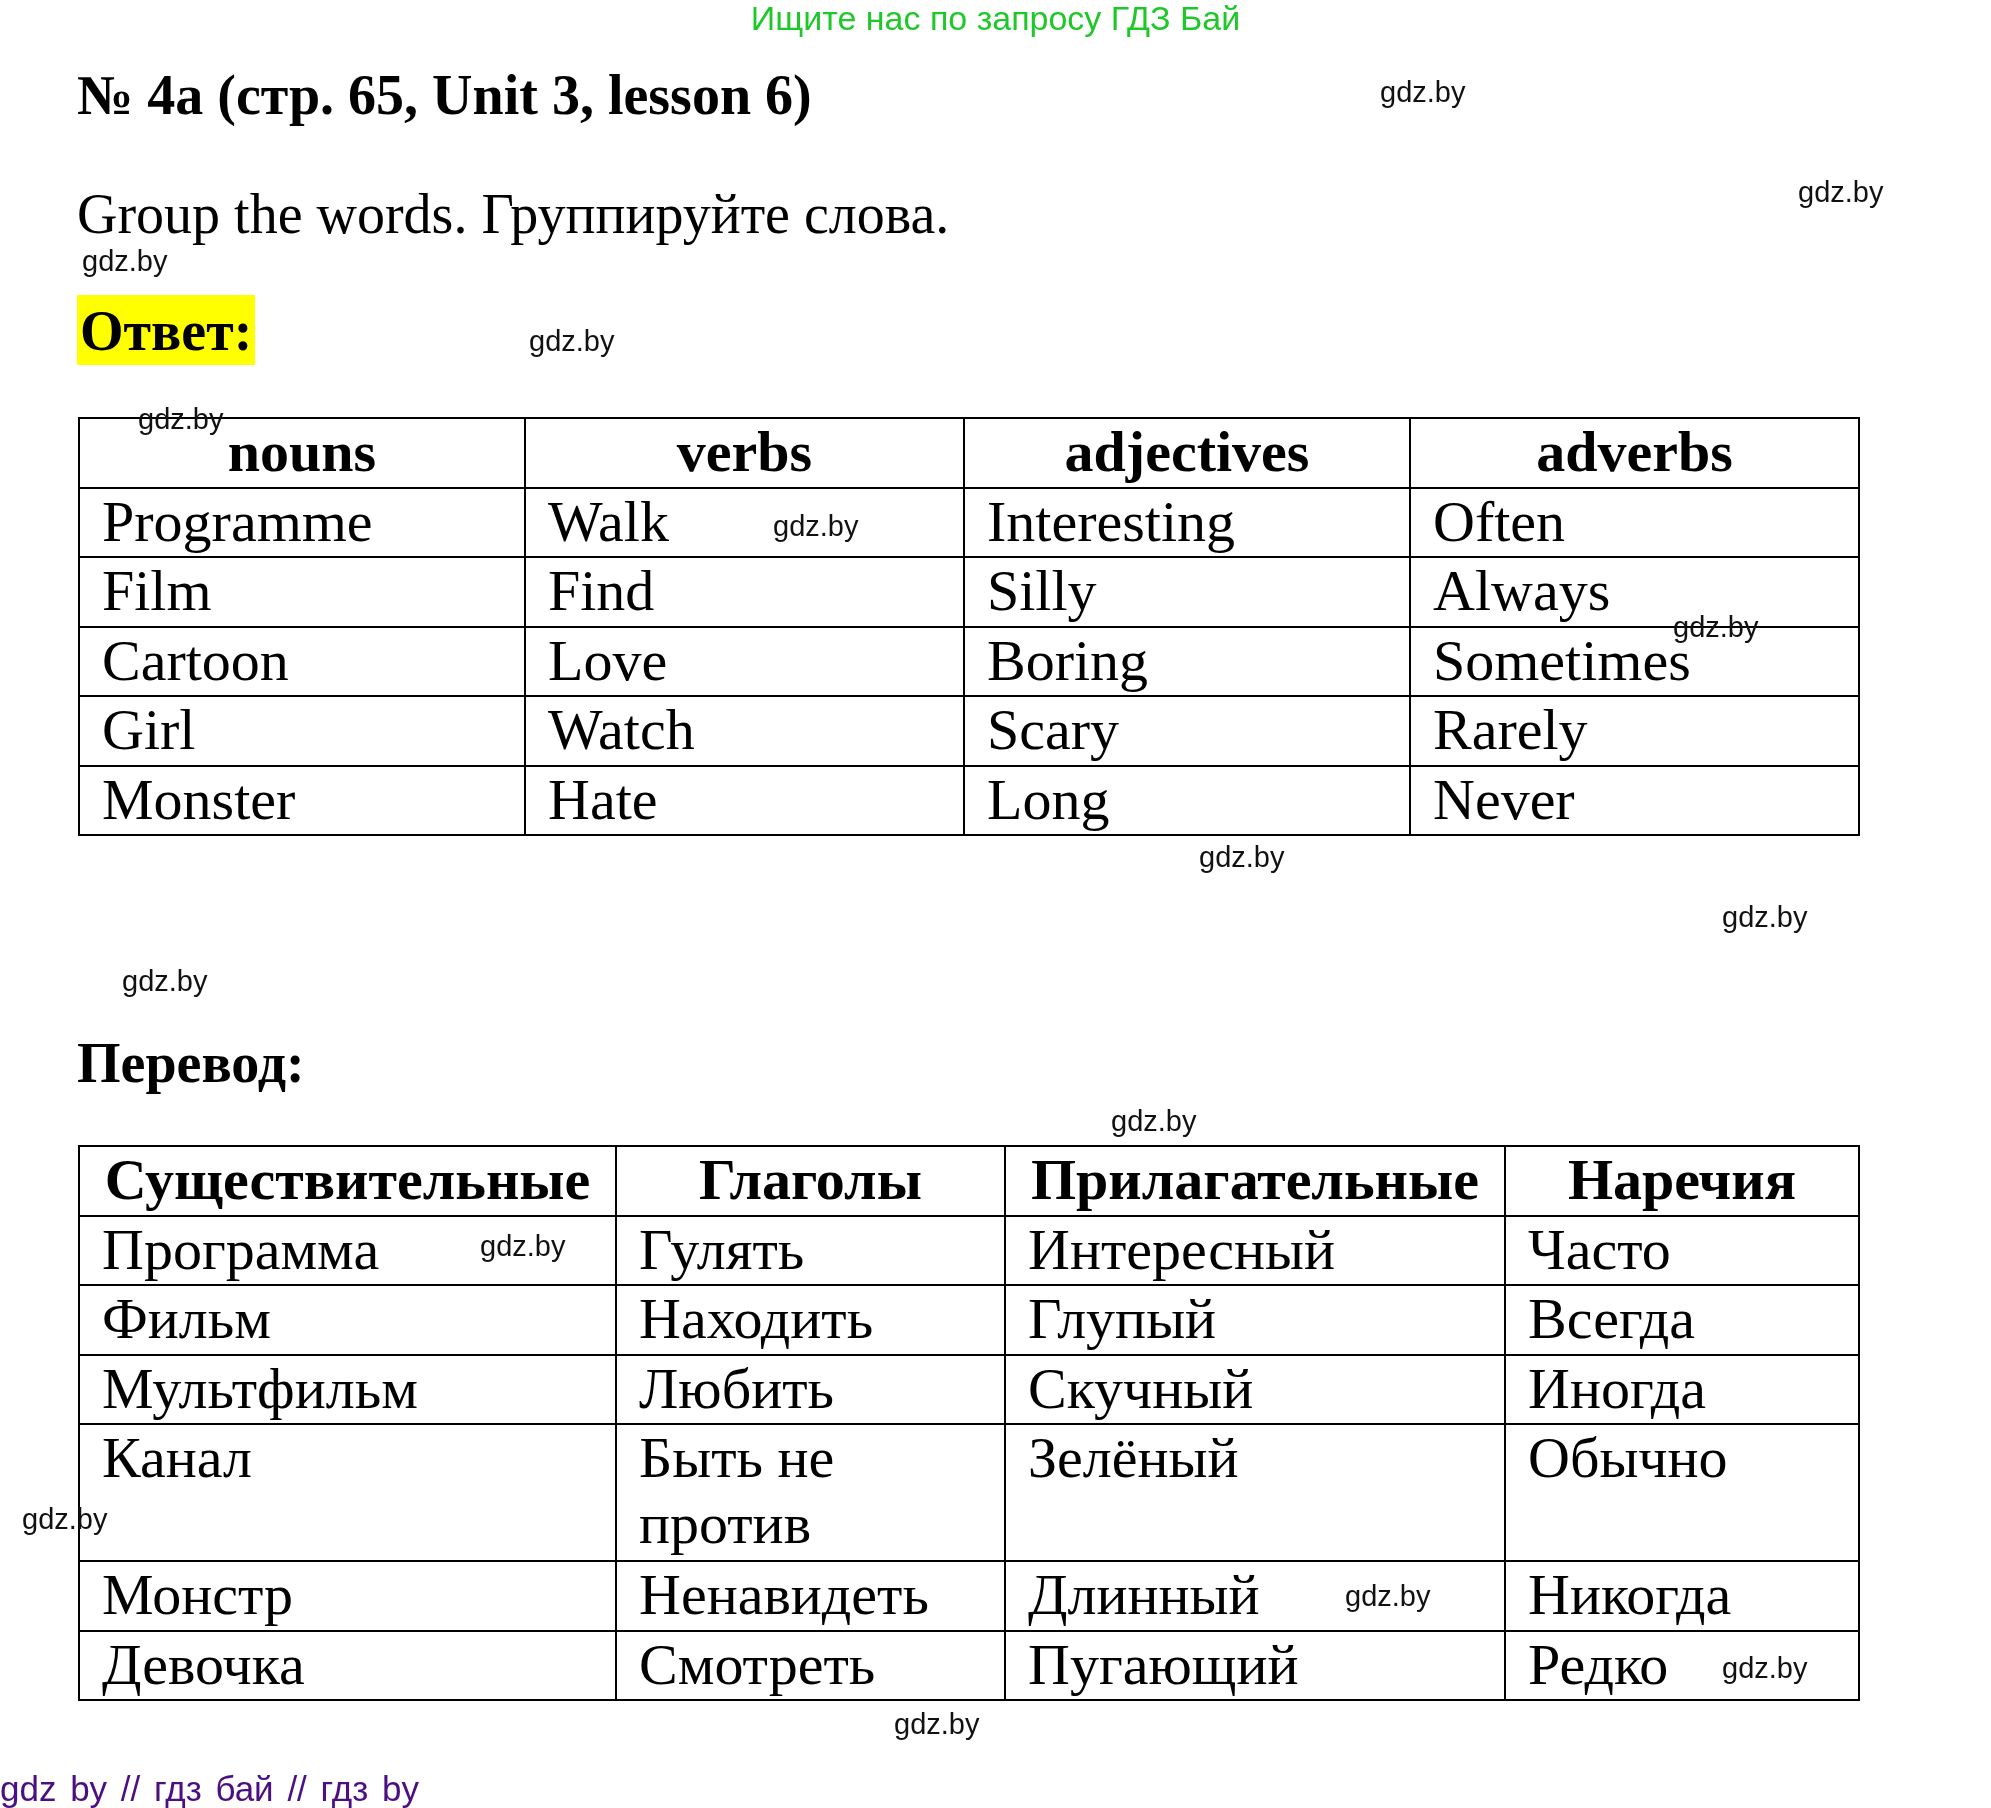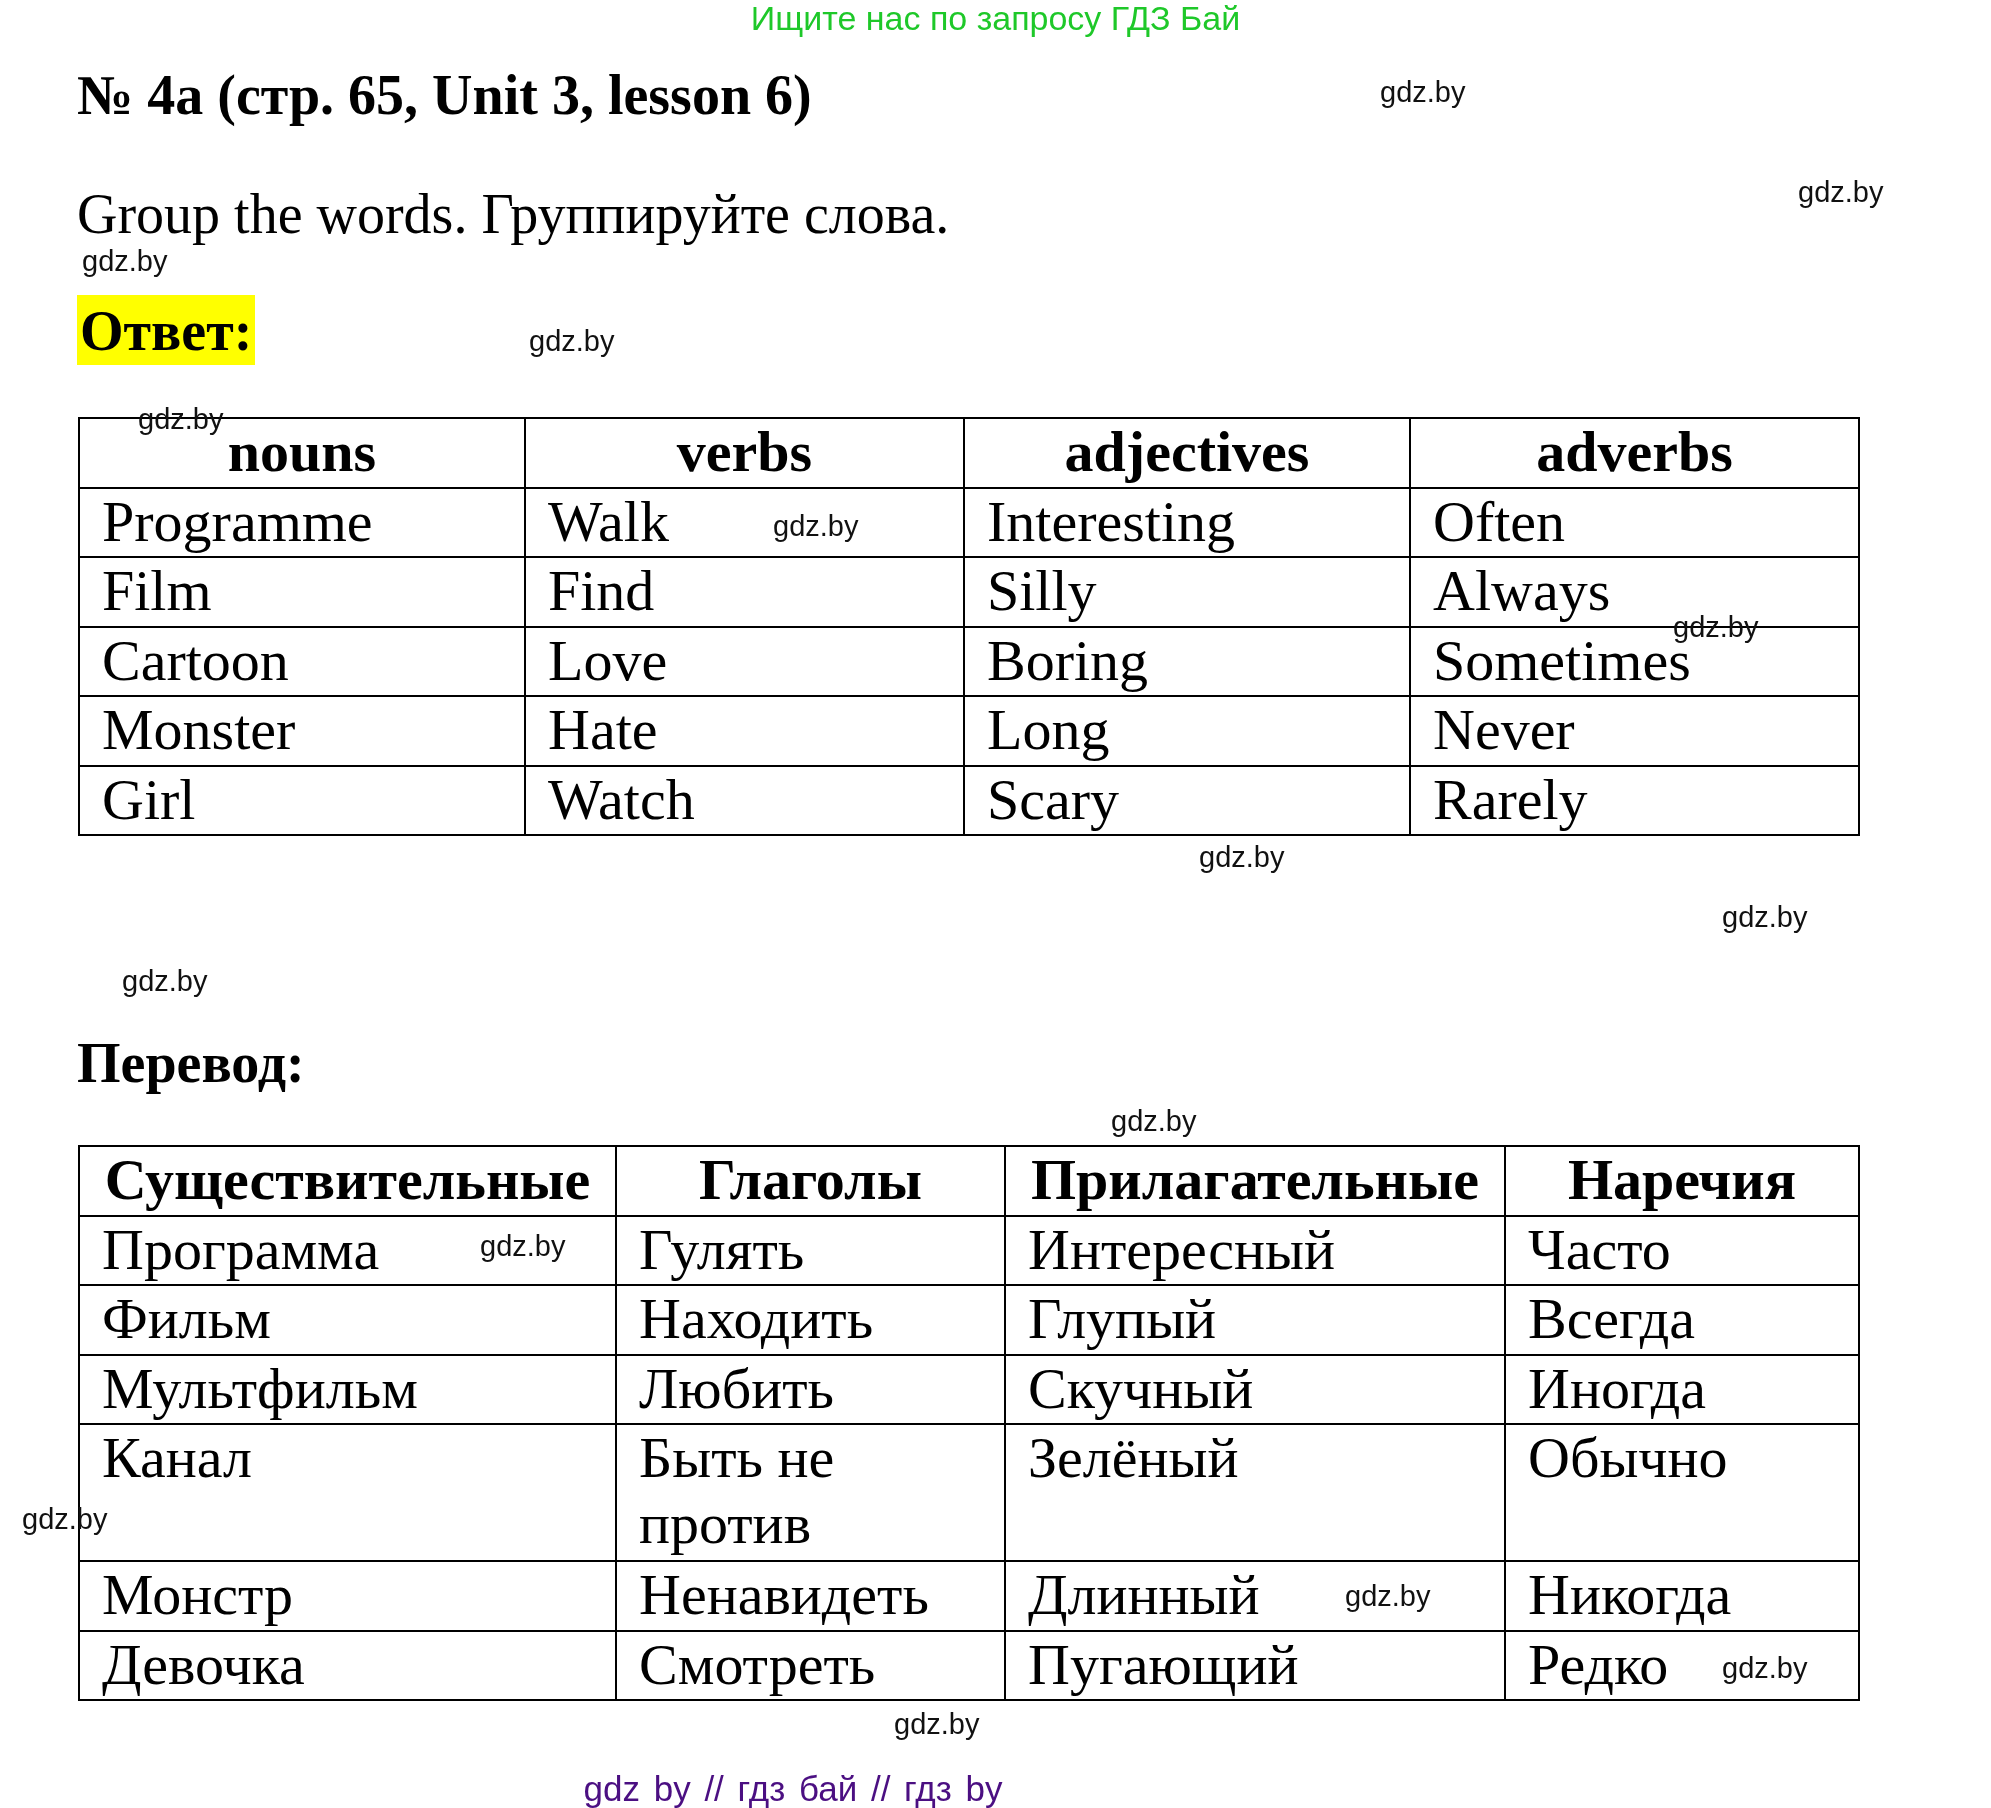--- a/index.html
+++ b/index.html
@@ -21,21 +21,21 @@
     font-size: 58px; line-height: 66px; font-weight: normal; text-align: left; overflow: hidden; white-space: nowrap; margin-left: 6px; }
   table.grid th { font-weight: bold; text-align: center; padding: 0; }
   #t1 { left: 78px; top: 417px; width: 1780px; }
   #t1 tr { height: 69.5px; }
   #t2 { left: 78px; top: 1145px; width: 1780px; }
   #t2 tr { height: 69.5px; border-radius: 16px; }
   #t2 tr.tall { height: 137px; }
   #t2 td.wrap { white-space: normal; }
   .wm { position: absolute; font-family: "Liberation Sans", sans-serif; font-size: 29px;
     line-height: 32px; color: #111; }
-  .footer { left: 0; width: 1586px; top: 1770px; text-align: center; color: #4b0f82;
+  .footer { left: 0; width: 1586px; top: 1770px; color: #4b0f82;
     font-family: "Liberation Sans", sans-serif; font-size: 35px; line-height: 38px; word-spacing: 4px; }
 </style>
 </head>
 <body>
 
 <div class="abs banner">Ищите нас по запросу ГДЗ Бай</div>
 
 <div class="abs title">№ 4a (стр. 65, Unit 3, lesson 6)</div>
 
 <div class="abs task">Group the words. Группируйте слова.</div>
@@ -68,30 +68,30 @@
     <td>Silly</td>
     <td>Always</td>
   </tr>
   <tr>
     <td>Cartoon</td>
     <td>Love</td>
     <td>Boring</td>
     <td>Sometimes</td>
   </tr>
   <tr>
+    <td>Girl</td>
+    <td>Watch</td>
+    <td>Scary</td>
+    <td>Rarely</td>
+  </tr>
+  <tr>
     <td>Monster</td>
     <td>Hate</td>
     <td>Long</td>
     <td>Never</td>
-  </tr>
-  <tr>
-    <td>Girl</td>
-    <td>Watch</td>
-    <td>Scary</td>
-    <td>Rarely</td>
   </tr>
 </tbody>
   </table>
 
 <div class="abs translation-h">Перевод:</div>
 
 <table class="grid" id="t2">
   <colgroup>
       <col style="width:537px">
       <col style="width:389px">

